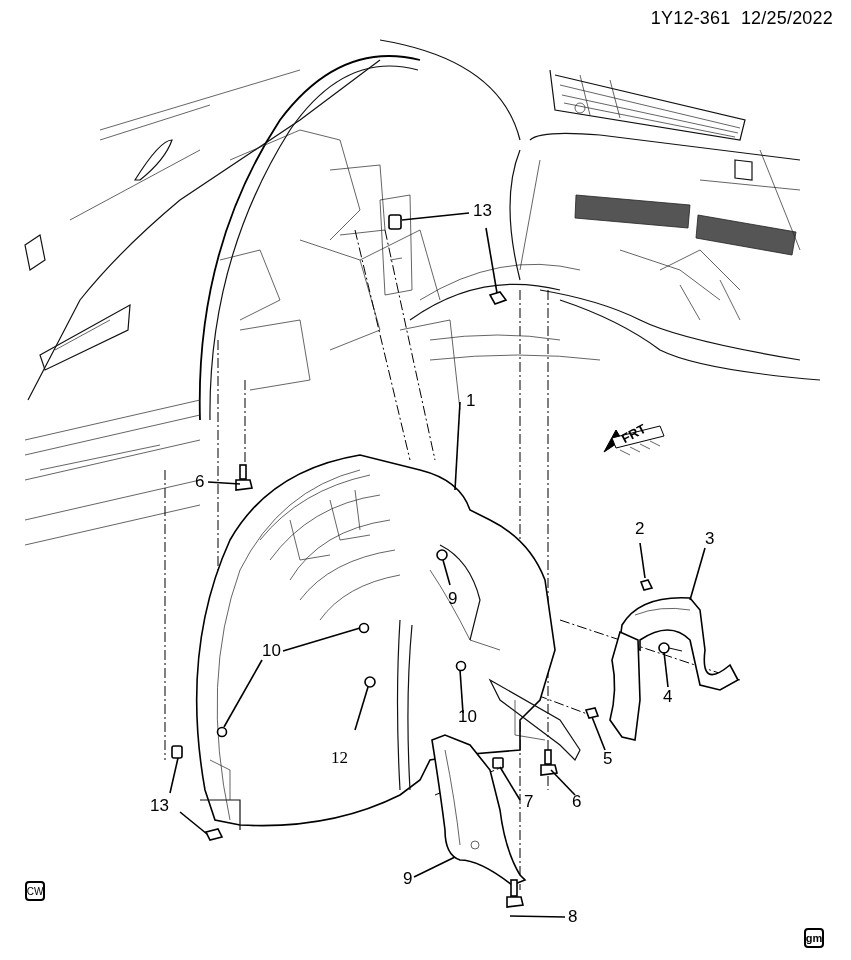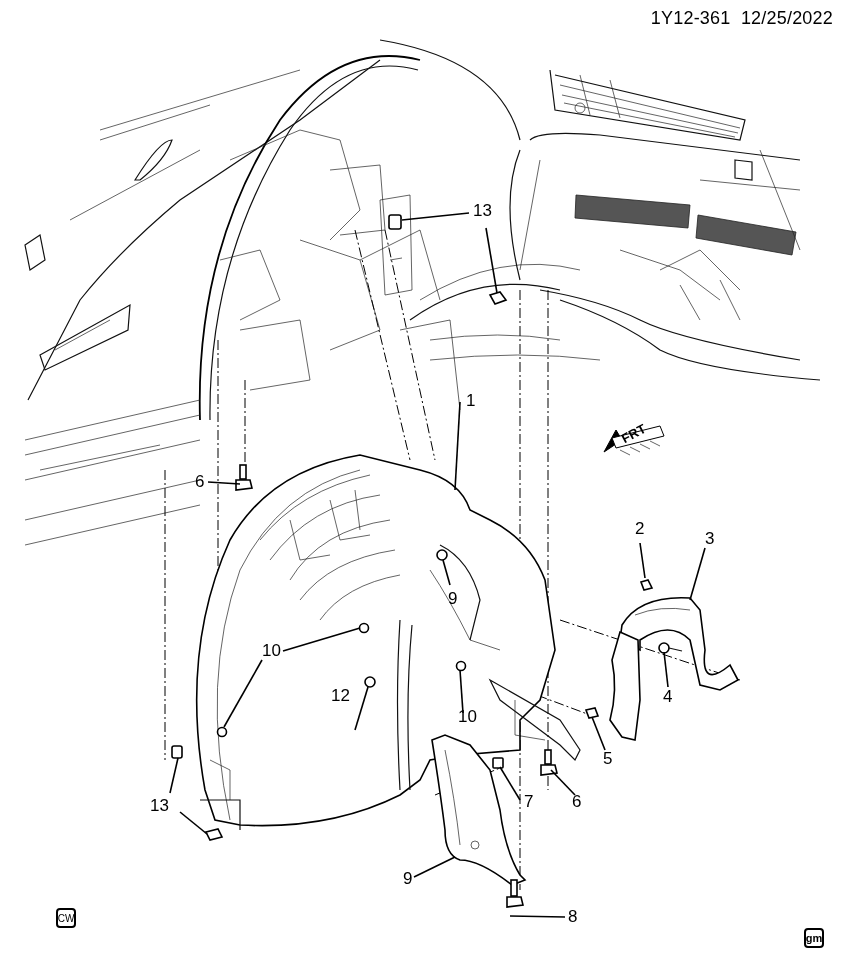--- a/index.html
+++ b/index.html
@@ -199,18 +199,18 @@
 <div class="callout" style="left:663px;top:688px;">4</div>
 <div class="callout" style="left:603px;top:750px;">5</div>
 <div class="callout" style="left:195px;top:473px;">6</div>
 <div class="callout" style="left:572px;top:793px;">6</div>
 <div class="callout" style="left:524px;top:793px;">7</div>
 <div class="callout" style="left:568px;top:908px;">8</div>
 <div class="callout" style="left:403px;top:870px;">9</div>
 <div class="callout" style="left:262px;top:642px;">10</div>
 <div class="callout" style="left:458px;top:708px;">10</div>
 <div class="callout" style="left:448px;top:590px;">9</div>
-<div class="callout" style="left:331px;top:687px;">12</div>
+<div class="callout" style="left:331px;top:749px;font-family:Liberation Serif, serif;">12</div>
 <div class="callout" style="left:473px;top:202px;">13</div>
 <div class="callout" style="left:150px;top:797px;">13</div>
 
-<div class="badge" style="left:25px;top:908px;margin-left:31px;">CW</div>
+<div class="badge" style="left:25px;top:881px;">CW</div>
 <div class="badge badge-gm" style="left:804px;top:928px;">gm</div>
 
 </body></html>

